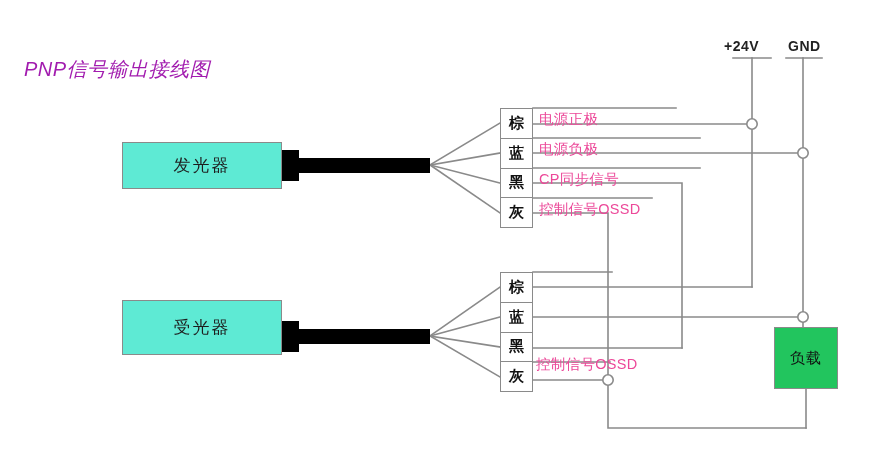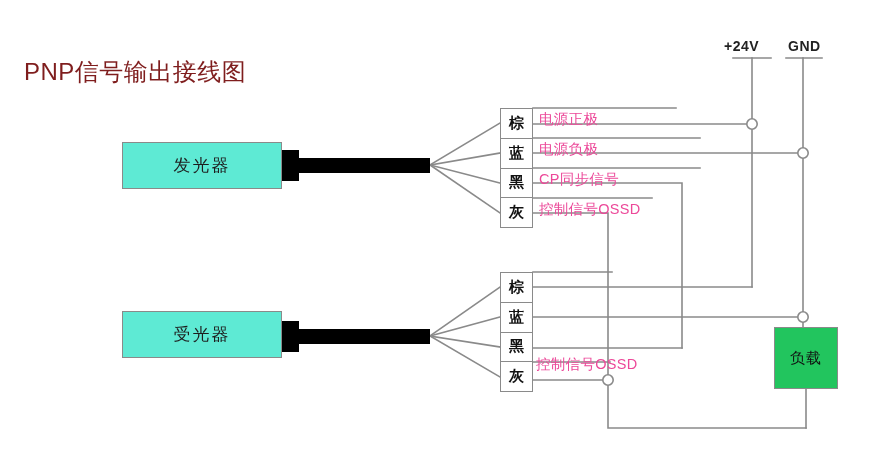--- a/index.html
+++ b/index.html
@@ -2,32 +2,33 @@
 <html><head>
 <meta charset="utf-8">
 <style>
   html,body{margin:0;padding:0;background:#ffffff;}
   body{font-family:"Liberation Sans","DejaVu Sans",sans-serif;}
   #stage{position:relative;width:891px;height:455px;background:#ffffff;overflow:hidden;}
   #wires{position:absolute;left:0;top:0;width:891px;height:455px;}
 
   .title{
     position:absolute;left:24px;top:56px;
-    font-size:24px;color:#7f1d1d;letter-spacing:.5px;
+    font-size:20px;color:#a21caf;letter-spacing:.5px;
     white-space:nowrap;
+    font-style:italic;
   }
 
   .device{
     position:absolute;box-sizing:border-box;
     border:1.5px solid #8a8a8a;background:#5eead4;
     display:flex;align-items:center;justify-content:center;
     font-size:17px;color:#1d1d1d;letter-spacing:2px;
   }
   #emitter{left:122px;top:142px;width:160px;height:47px;}
-  #receiver{left:122px;top:311px;width:160px;height:47px;align-items:center;}
+  #receiver{left:122px;top:300px;width:160px;height:55px;align-items:center;}
 
   .connector{position:absolute;background:#000000;}
   #emitter-connector{left:282px;top:150px;width:17px;height:31px;}
   #receiver-connector{left:282px;top:321px;width:17px;height:31px;}
   #emitter-cable{left:297px;top:158px;width:133px;height:15px;background:#000;}
   #receiver-cable{left:297px;top:329px;width:133px;height:15px;background:#000;}
 
   .terminal{
     position:absolute;box-sizing:border-box;
     border:1.5px solid #8a8a8a;background:#ffffff;

